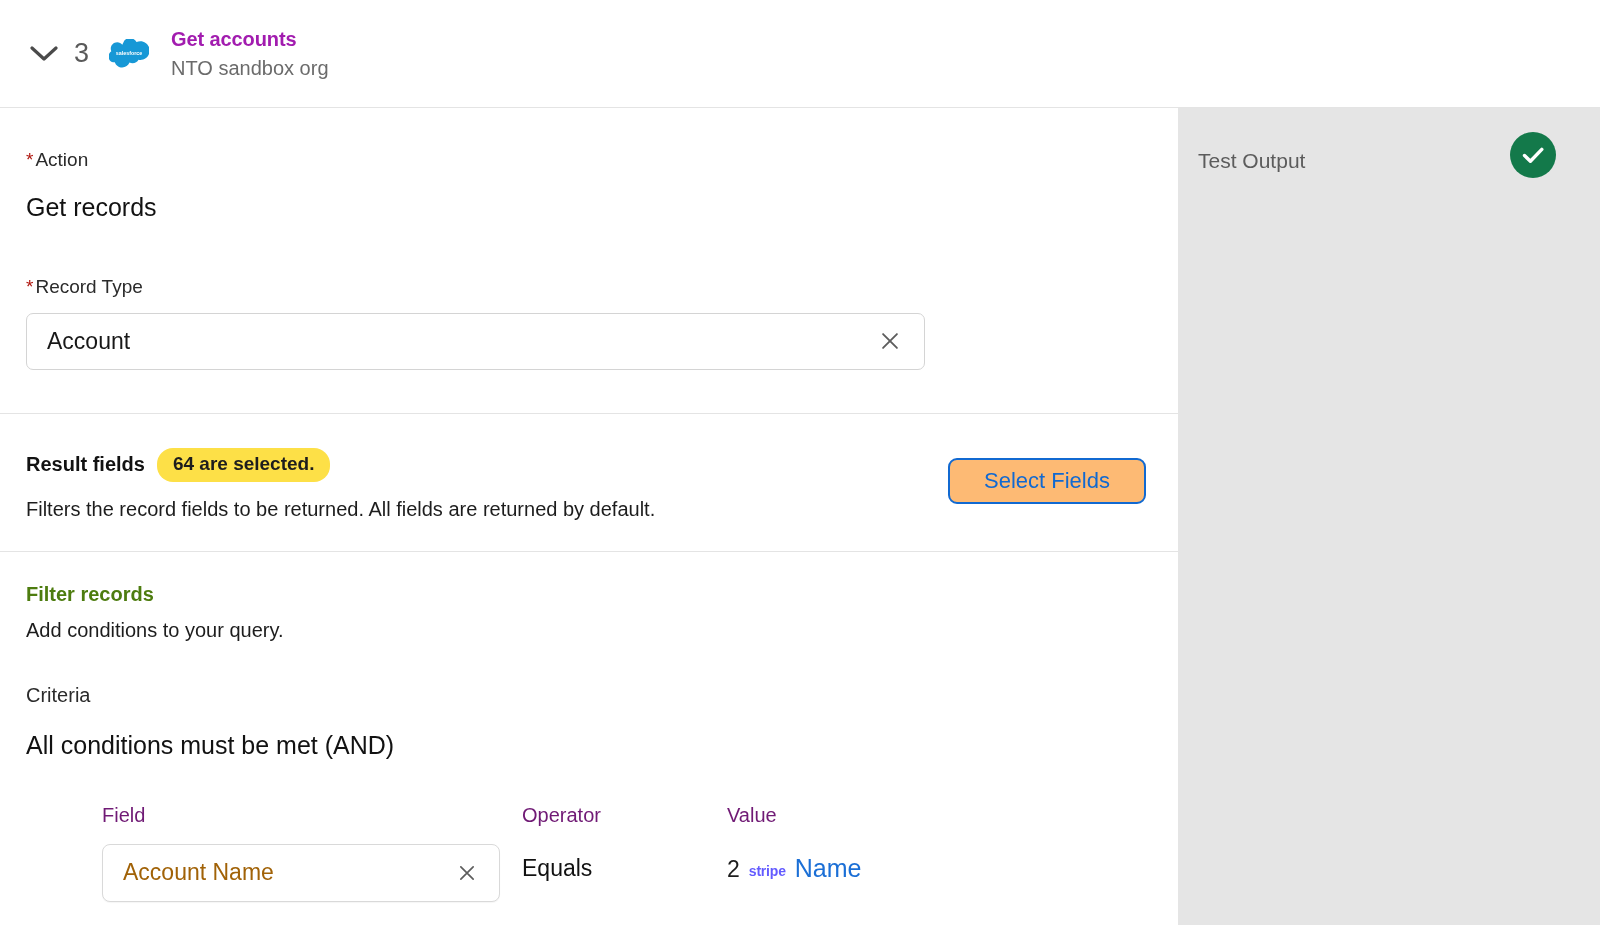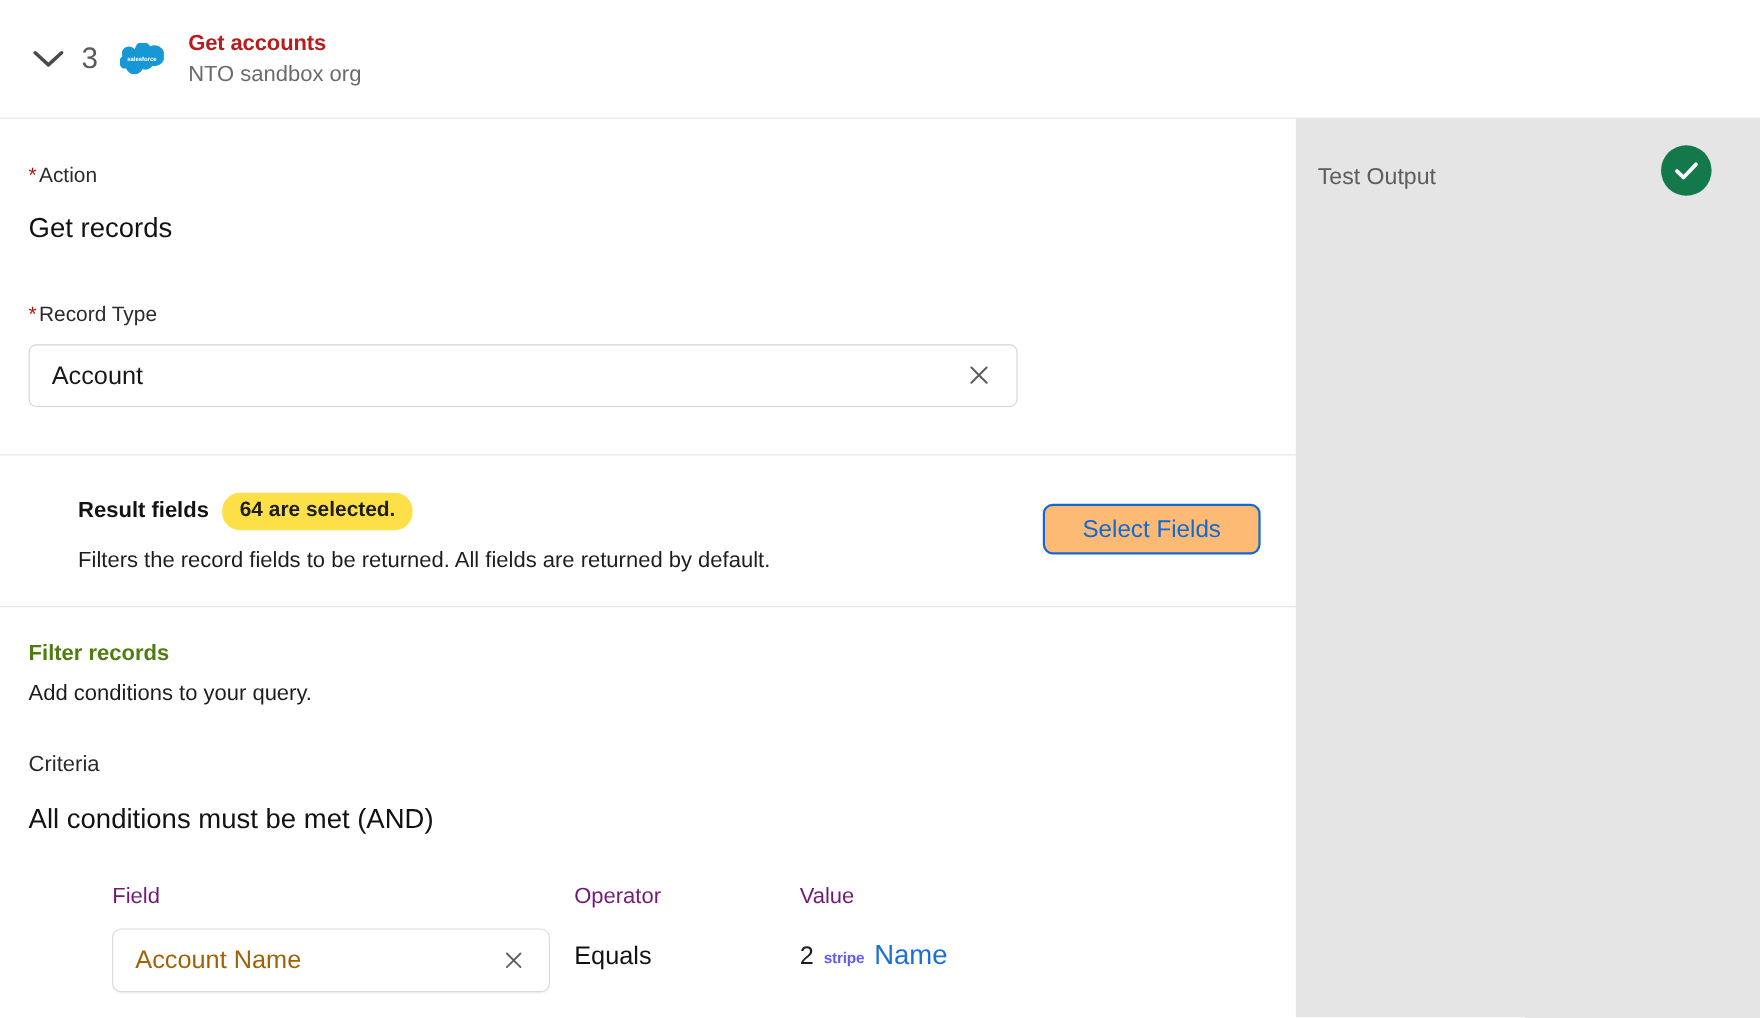--- a/index.html
+++ b/index.html
@@ -50,21 +50,21 @@
     width: 40px; height: 28px;
     flex: 0 0 auto;
     margin-right: 22px;
     display: flex; align-items: center; justify-content: center;
   }
   .sf-logo svg { display: block; }
   .step-titles { display: flex; flex-direction: column; justify-content: center; }
   .step-title {
     font-size: 20px;
     font-weight: 700;
-    color: #b91c1c;
+    color: #a21caf;
     line-height: 1.35;
     letter-spacing: -0.1px;
   }
   .step-subtitle {
     font-size: 20px;
     font-weight: 400;
     color: #6b6b6b;
     line-height: 1.35;
     margin-top: 2px;
   }
@@ -173,21 +173,20 @@
 
   .space-after-combo { height: 43px; }
 
   
   .sec-result {
     padding-top: 32px;
     padding-bottom: 30px;
     display: flex;
     align-items: flex-start;
     justify-content: space-between;
-    margin-left: 45px;
   }
   .result-left { padding-top: 2px; }
   .result-row1 {
     display: flex;
     align-items: center;
     gap: 12px;
   }
   .result-heading {
     font-size: 20px;
     font-weight: 700;

